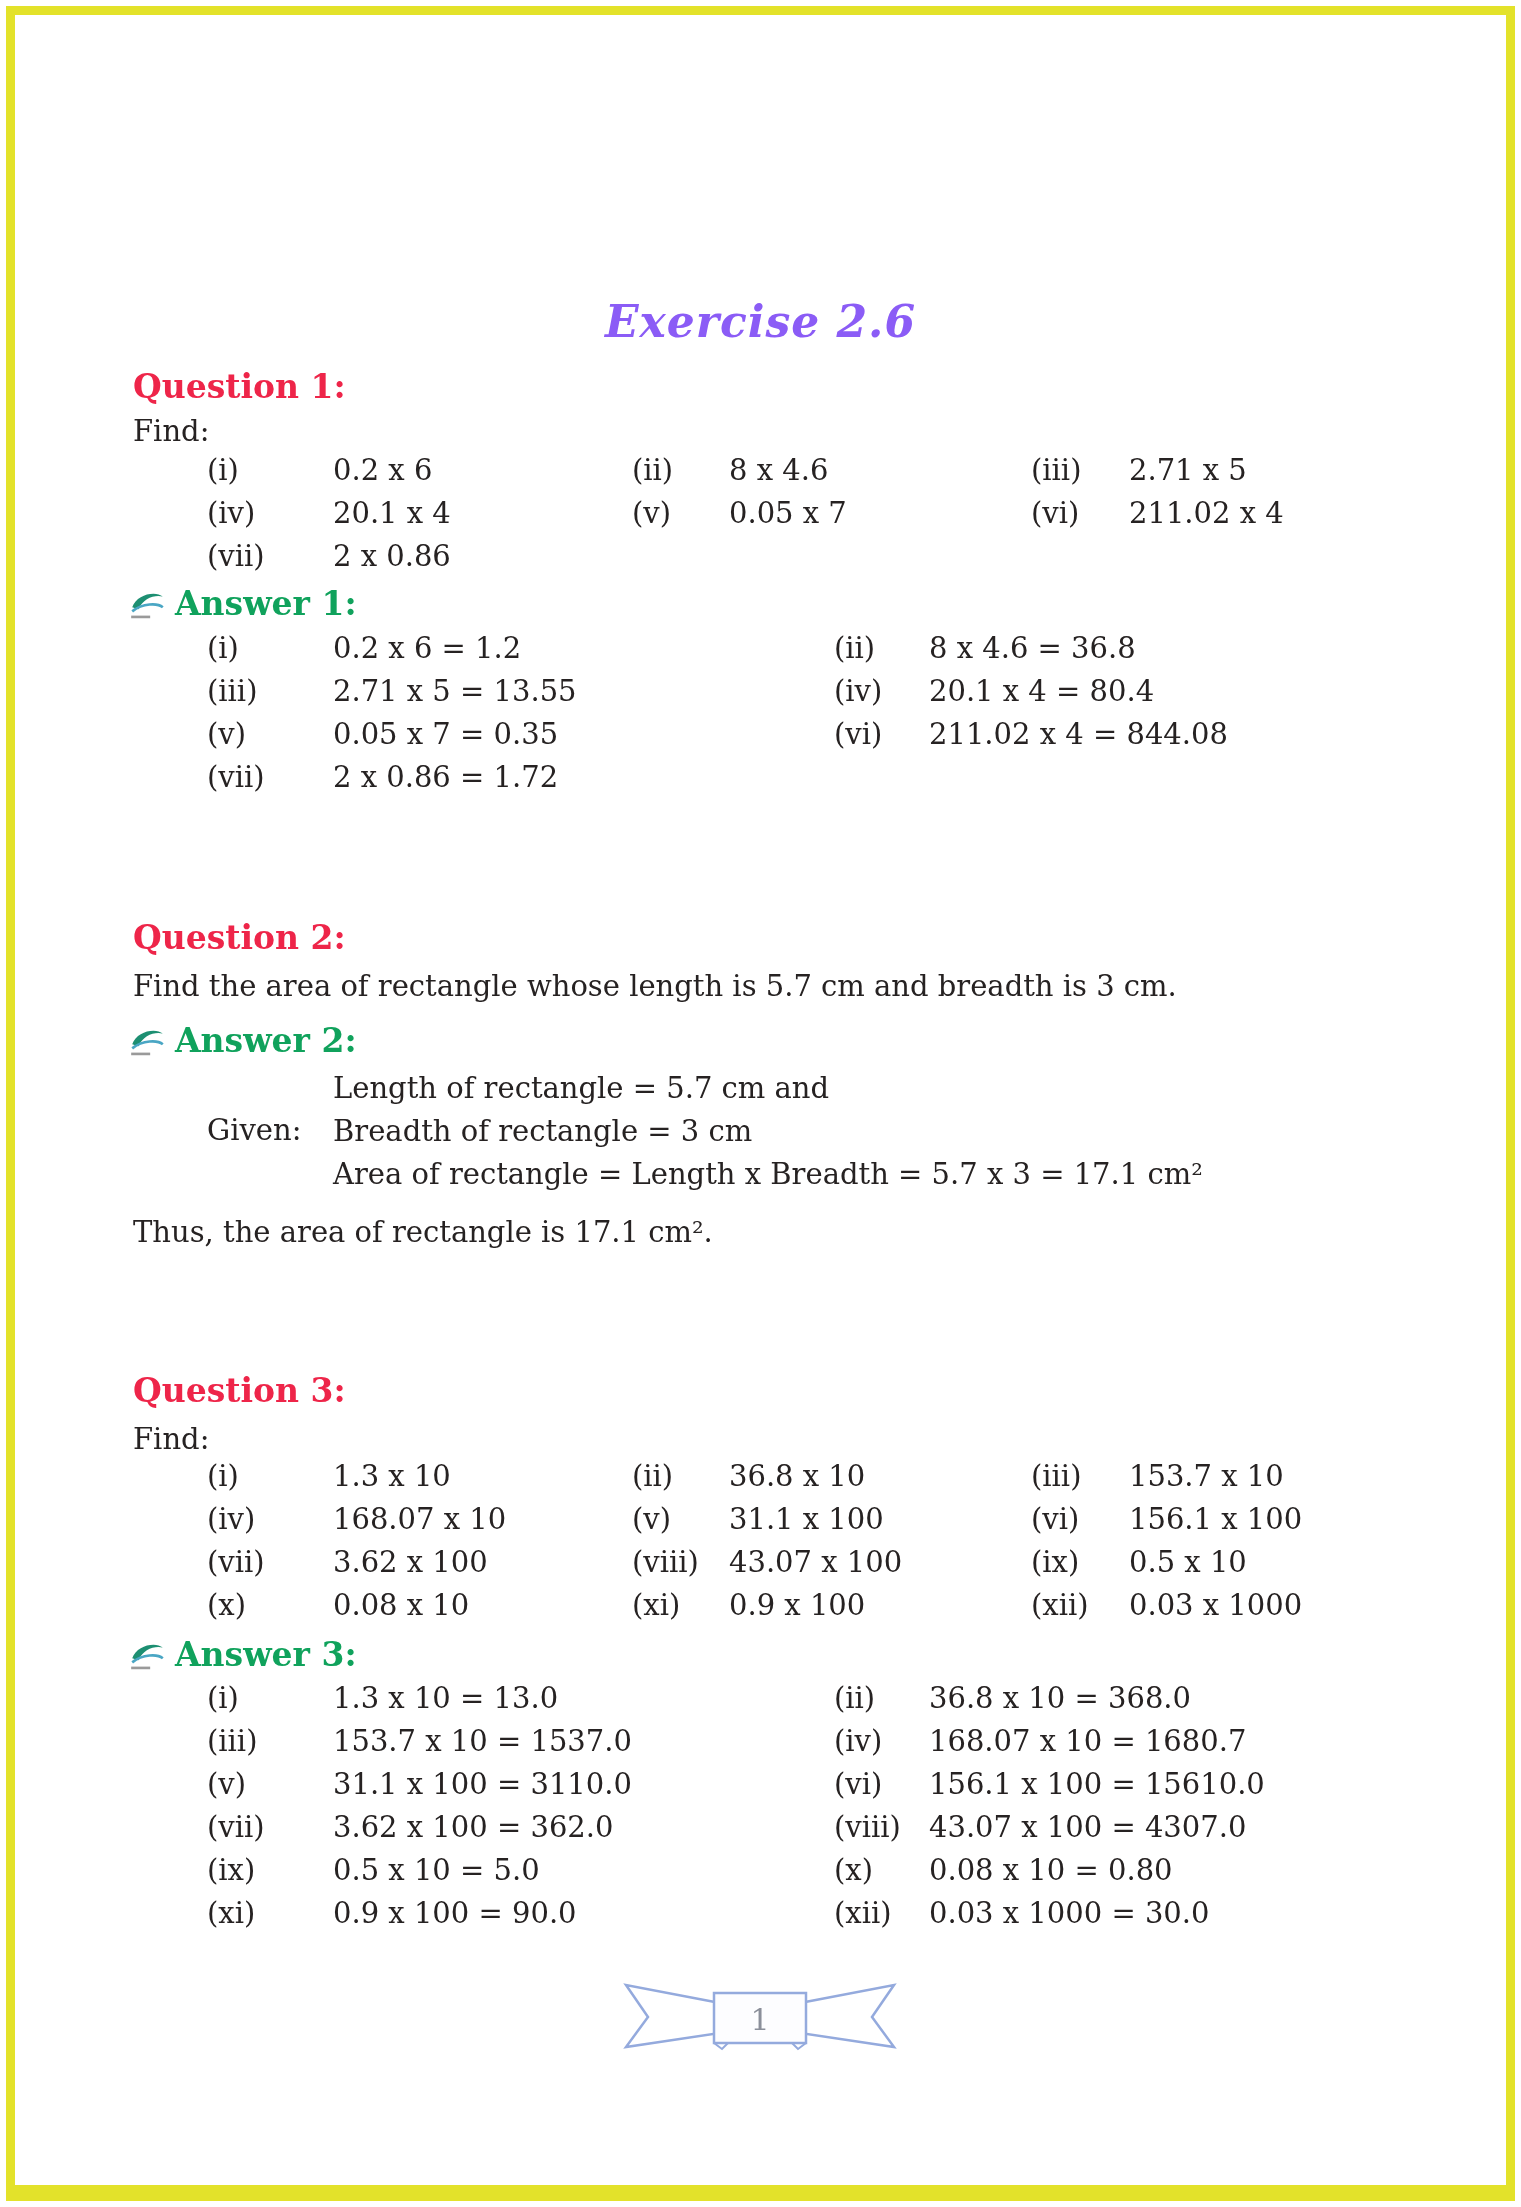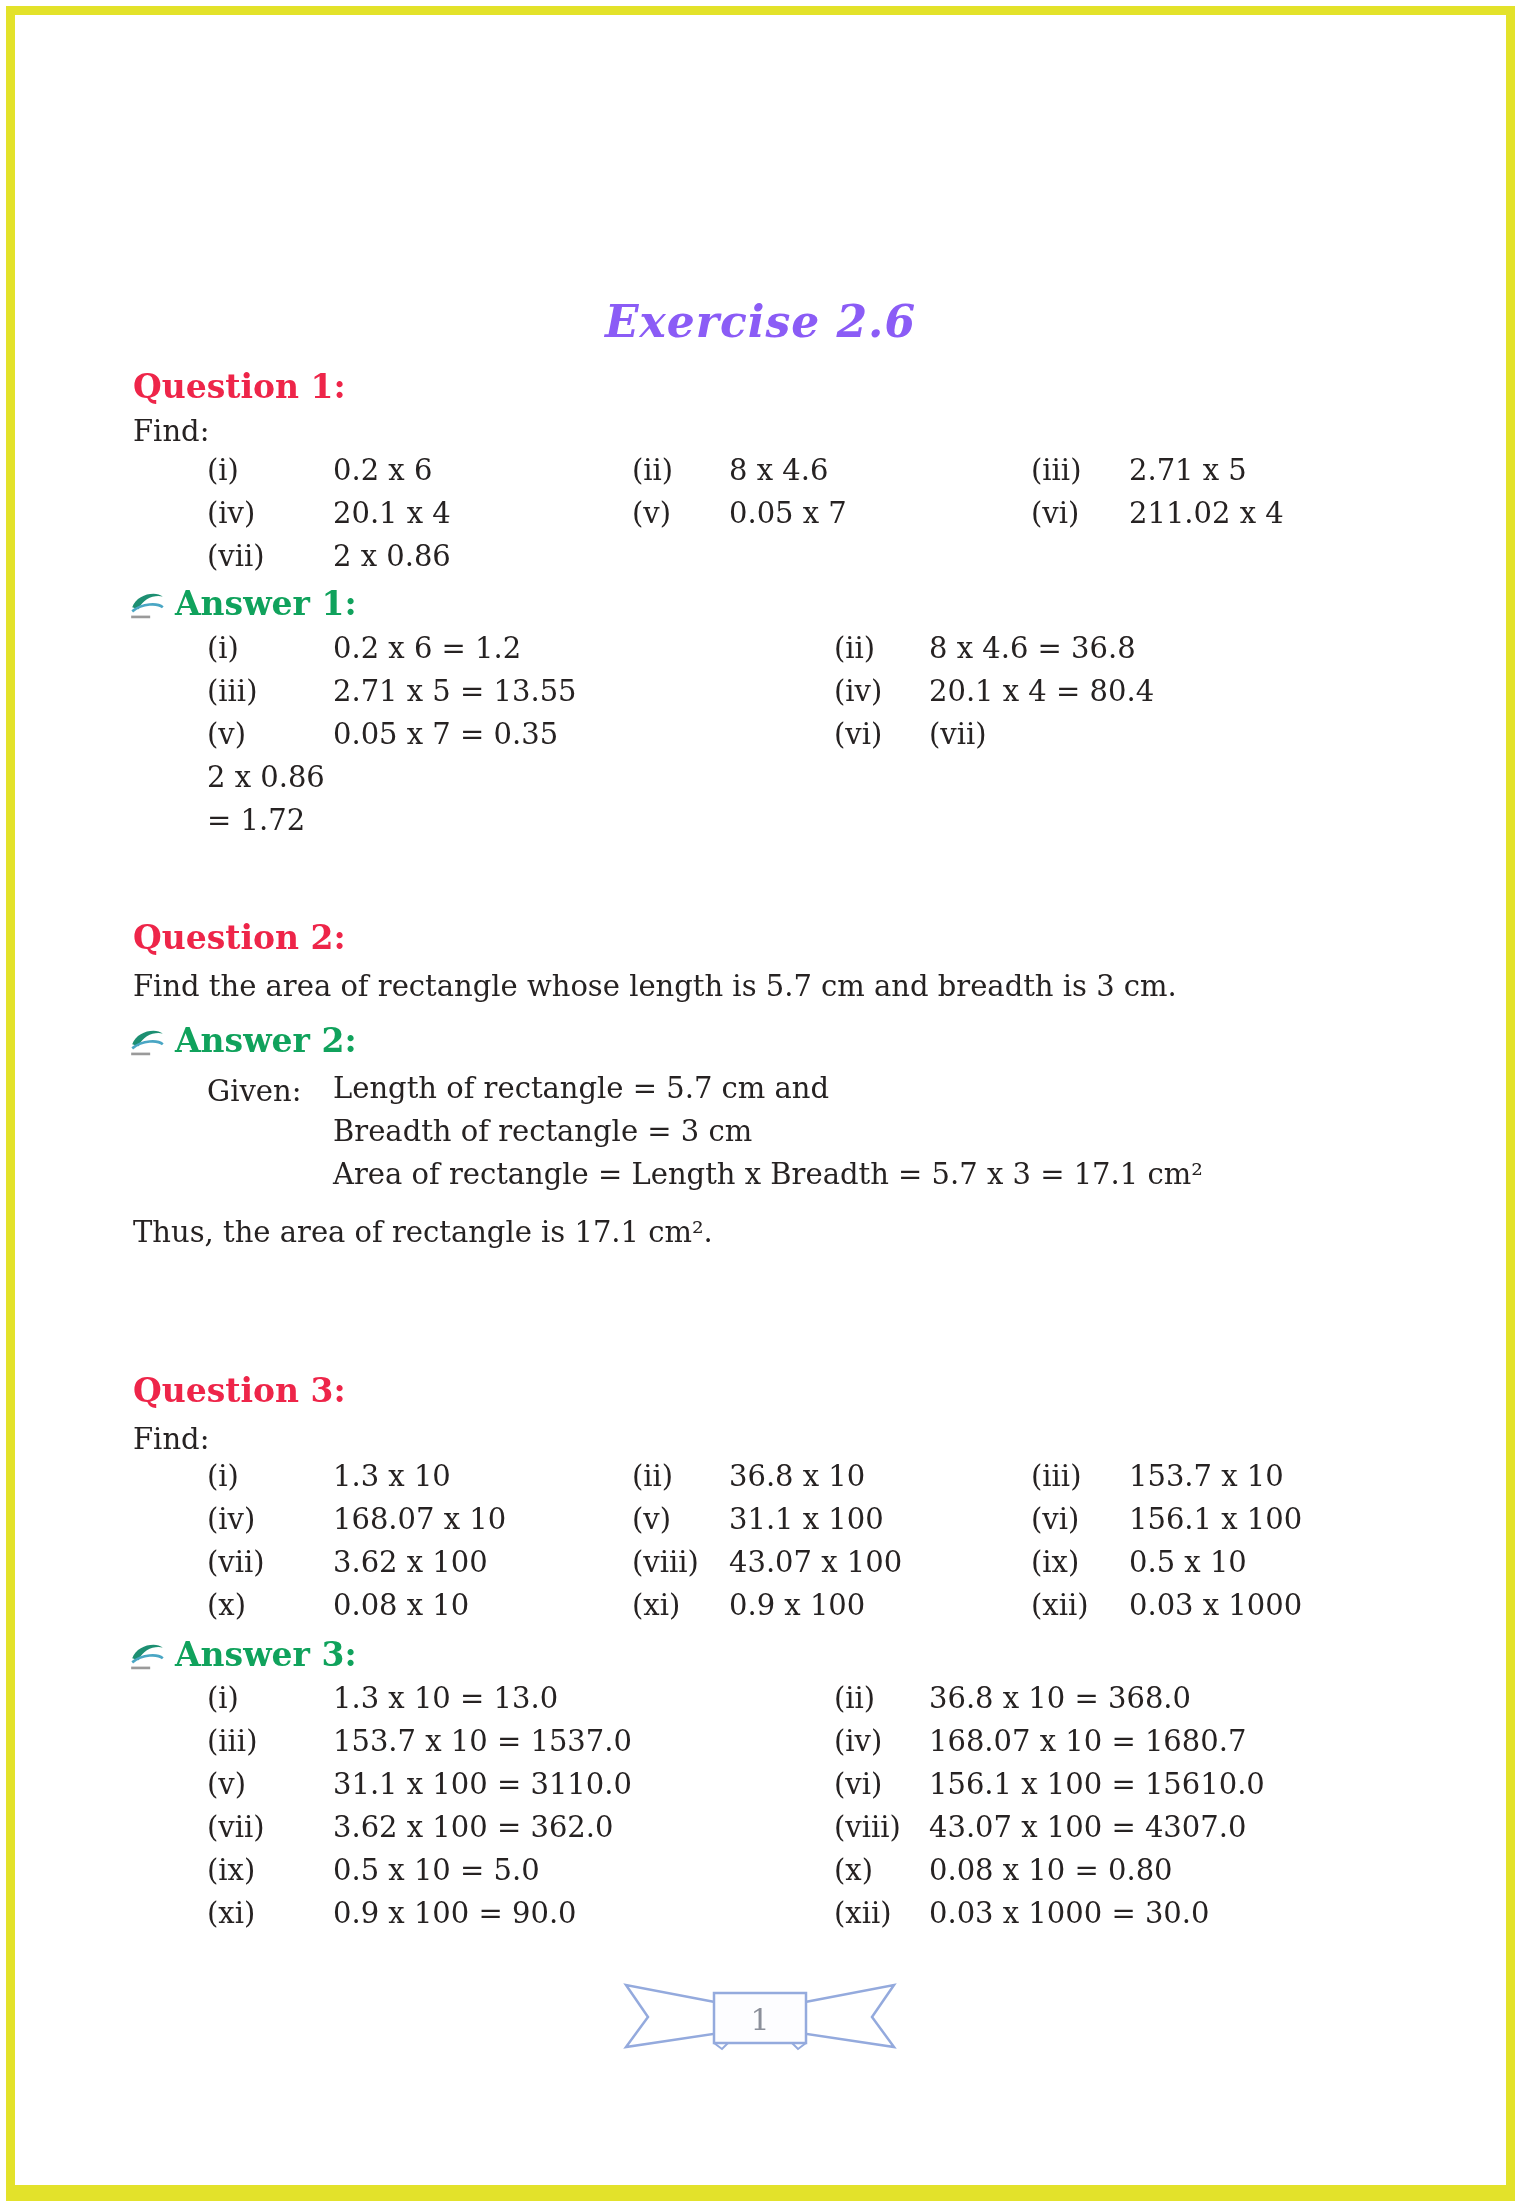--- a/index.html
+++ b/index.html
@@ -34,21 +34,21 @@
   .grid3 {
     position:absolute; left:207px; right:60px;
     display:grid; grid-template-columns:126px 299px 97px 302px 98px 1fr;
     font-size:29px; line-height:43px;
   }
   .grid2 {
     position:absolute; left:207px; right:60px;
     display:grid; grid-template-columns:126px 501px 95px 1fr;
     font-size:29px; line-height:43px;
   }
-  .given-label { position:absolute; left:207px; font-size:29px; }
+  .given-label { position:absolute; left:207px; font-size:29px;margin-top:39px; }
   .given-lines { position:absolute; left:333px; font-size:29px; line-height:43px; }
   .banner { position:absolute; top:1975px; left:610px; width:300px; height:84px; }
   .banner svg { position:absolute; inset:0; width:100%; height:100%; }
   .banner-num {
     position:absolute; top:22px; left:104px; width:92px; height:44px;
     display:flex; align-items:center; justify-content:center;
     font-size:30px; color:#8b8f9a;
   }
 </style>
 </head>
@@ -95,20 +95,21 @@
     <span>0.2 x 6 = 1.2</span>
     <span>(ii)</span>
     <span>8 x 4.6 = 36.8</span>
     <span>(iii)</span>
     <span>2.71 x 5 = 13.55</span>
     <span>(iv)</span>
     <span>20.1 x 4 = 80.4</span>
     <span>(v)</span>
     <span>0.05 x 7 = 0.35</span>
     <span>(vi)</span>
+    <span>211.02 x 4 = 844.08</span>
     <span>(vii)</span>
     <span>2 x 0.86 = 1.72</span>
   </div>
 
   <h2 class="qh" style="top:918px">Question 2:</h2>
   <div class="body-line" style="top:969px">Find the area of rectangle whose length is 5.7 cm and breadth is 3 cm.</div>
 
   <div class="ah" style="top:1021px">
     <span class="logo">
       <svg viewBox="0 0 36 30" width="38" height="32">

